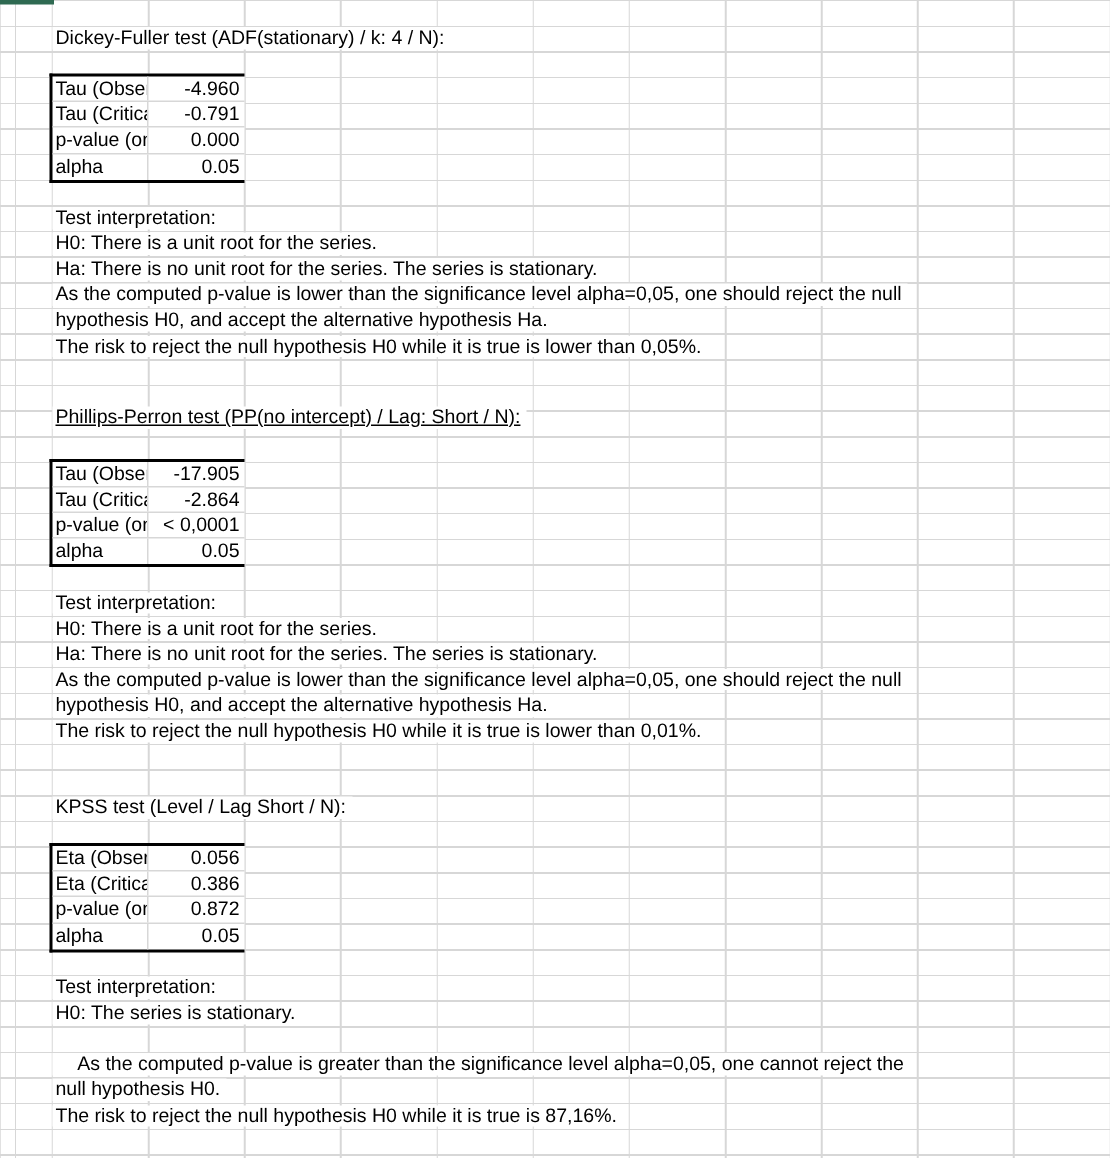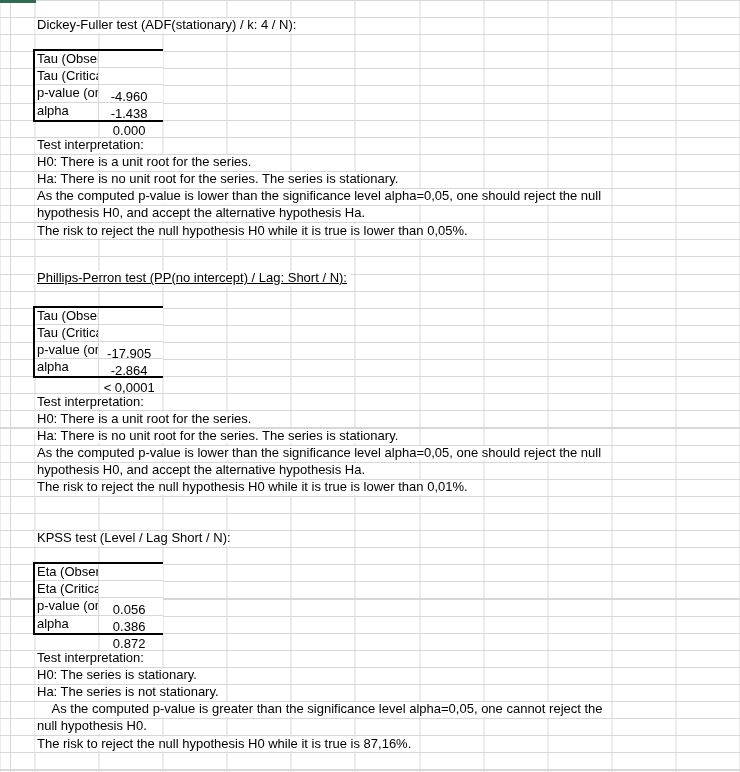--- a/index.html
+++ b/index.html
@@ -39,38 +39,38 @@
   }
   .stats-row:last-child{border-bottom:none;}
   .stats-label{
     width:64.1px;box-sizing:border-box;
     border-right:1px solid #d7d7d7;
     padding-left:2.5px;
     overflow:hidden;white-space:nowrap;
     line-height:16.2px;
   }
   .stats-value{
-    flex:1;text-align:center;padding-right:3px;
-    white-space:nowrap;line-height:16.2px;margin-top:38px;
+    flex:1;text-align:right;padding-right:3px;
+    white-space:nowrap;line-height:16.2px;
   }
 </style>
 </head>
 <body>
 
 <div class="sheet" id="sheet">
   <div class="sel-frag" id="selfrag" style="background: rgb(47, 106, 82);"></div>
 <div class="cell-text" style="left: 34.5px; top: 18.3px;">Dickey-Fuller test (ADF(stationary) / k: 4 / N):</div>
     <div class="stats-table" style="top: 49.3px;">
       <div class="stats-row">
         <div class="stats-label">Tau (Observed value)</div>
         <div class="stats-value">-4.960</div>
       </div>
       <div class="stats-row">
         <div class="stats-label">Tau (Critical value)</div>
-        <div class="stats-value">-1.438</div>
+        <div class="stats-value">-0.791</div>
       </div>
       <div class="stats-row">
         <div class="stats-label">p-value (one-tailed)</div>
         <div class="stats-value">0.000</div>
       </div>
       <div class="stats-row">
         <div class="stats-label">alpha</div>
         <div class="stats-value">0.05</div>
       </div>
     </div>
@@ -119,17 +119,16 @@
         <div class="stats-label">p-value (one-tailed)</div>
         <div class="stats-value">0.872</div>
       </div>
       <div class="stats-row">
         <div class="stats-label">alpha</div>
         <div class="stats-value">0.05</div>
       </div>
     </div>
     <div class="cell-text" style="left: 34.5px; top: 651px;">Test interpretation:</div>
     <div class="cell-text" style="left: 34.5px; top: 668.1px;">H0: The series is stationary.</div>
-    <div class="cell-text" style="left: 34.5px; top: 685.2px;">Ha: The series is not stationary.</div>
     <div class="cell-text" style="left: 34.5px; top: 702.3px; padding-left: 17px;">As the computed p-value is greater than the significance level alpha=0,05, one cannot reject the</div>
     <div class="cell-text" style="left: 34.5px; top: 719.4px;">null hypothesis H0.</div>
     <div class="cell-text" style="left: 34.5px; top: 736.5px;">The risk to reject the null hypothesis H0 while it is true is 87,16%.</div>
   </div>
 
 </body></html>

